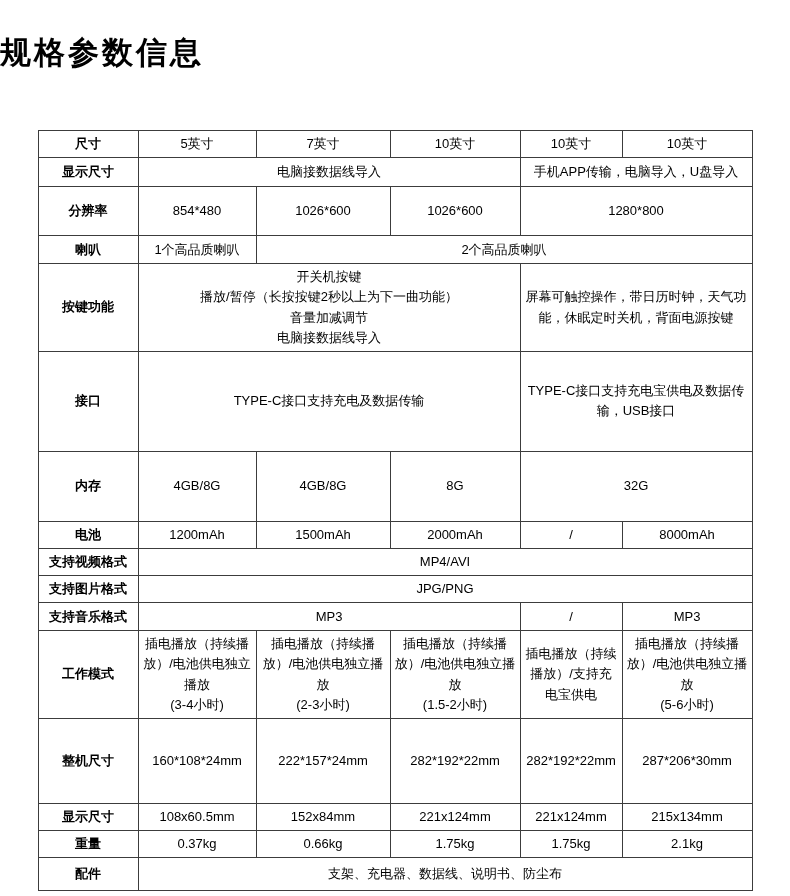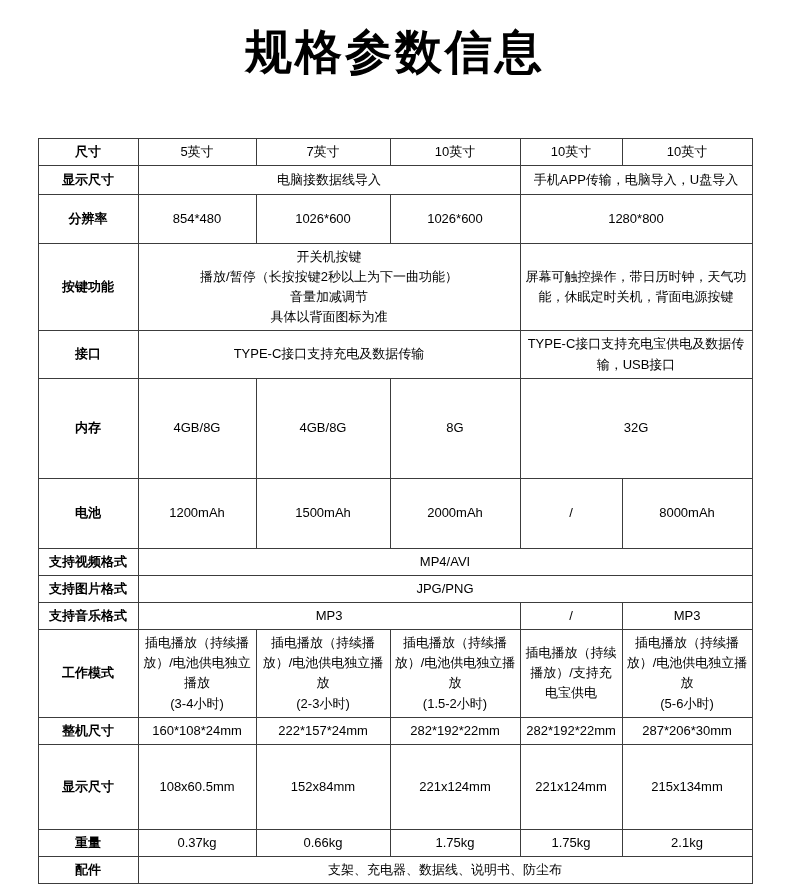--- a/index.html
+++ b/index.html
@@ -12,23 +12,23 @@
     font-family: "Liberation Sans", "DejaVu Sans", sans-serif;
     color: #000000;
   }
   .page {
     width: 790px;
     height: 896px;
     overflow: hidden;
   }
   .title {
     margin: 0;
-    padding-top: 26px;
-    text-align: center;
-    font-size: 47px;
+    padding-top: 36px;
+    text-align: left;
+    font-size: 31px;
     font-weight: 700;
     letter-spacing: 3px;
     line-height: 1.1;
     color: #000000;
   }
   .spec-table {
     border-collapse: collapse;
     table-layout: fixed;
     width: 714px;
     margin: 60px auto 0 auto;
@@ -98,25 +98,30 @@
           <td colspan="2">手机APP传输，电脑导入，U盘导入</td>
         </tr>
         <tr>
           <th>分辨率</th>
           <td>854*480</td>
           <td>1026*600</td>
           <td>1026*600</td>
           <td colspan="2">1280*800</td>
         </tr>
         <tr>
+          <th>喇叭</th>
+          <td>1个高品质喇叭</td>
+          <td colspan="4">2个高品质喇叭</td>
+        </tr>
+        <tr>
           <th>按键功能</th>
           <td colspan="3">开关机按键
 播放/暂停（长按按键2秒以上为下一曲功能）
 音量加减调节
-具体以背面图标为准</td>
+电脑接数据线导入</td>
           <td colspan="2">屏幕可触控操作，带日历时钟，天气功能，休眠定时关机，背面电源按键</td>
         </tr>
         <tr>
           <th>接口</th>
           <td colspan="3">TYPE-C接口支持充电及数据传输</td>
           <td colspan="2">TYPE-C接口支持充电宝供电及数据传输，USB接口</td>
         </tr>
         <tr>
           <th>内存</th>
           <td>4GB/8G</td>

